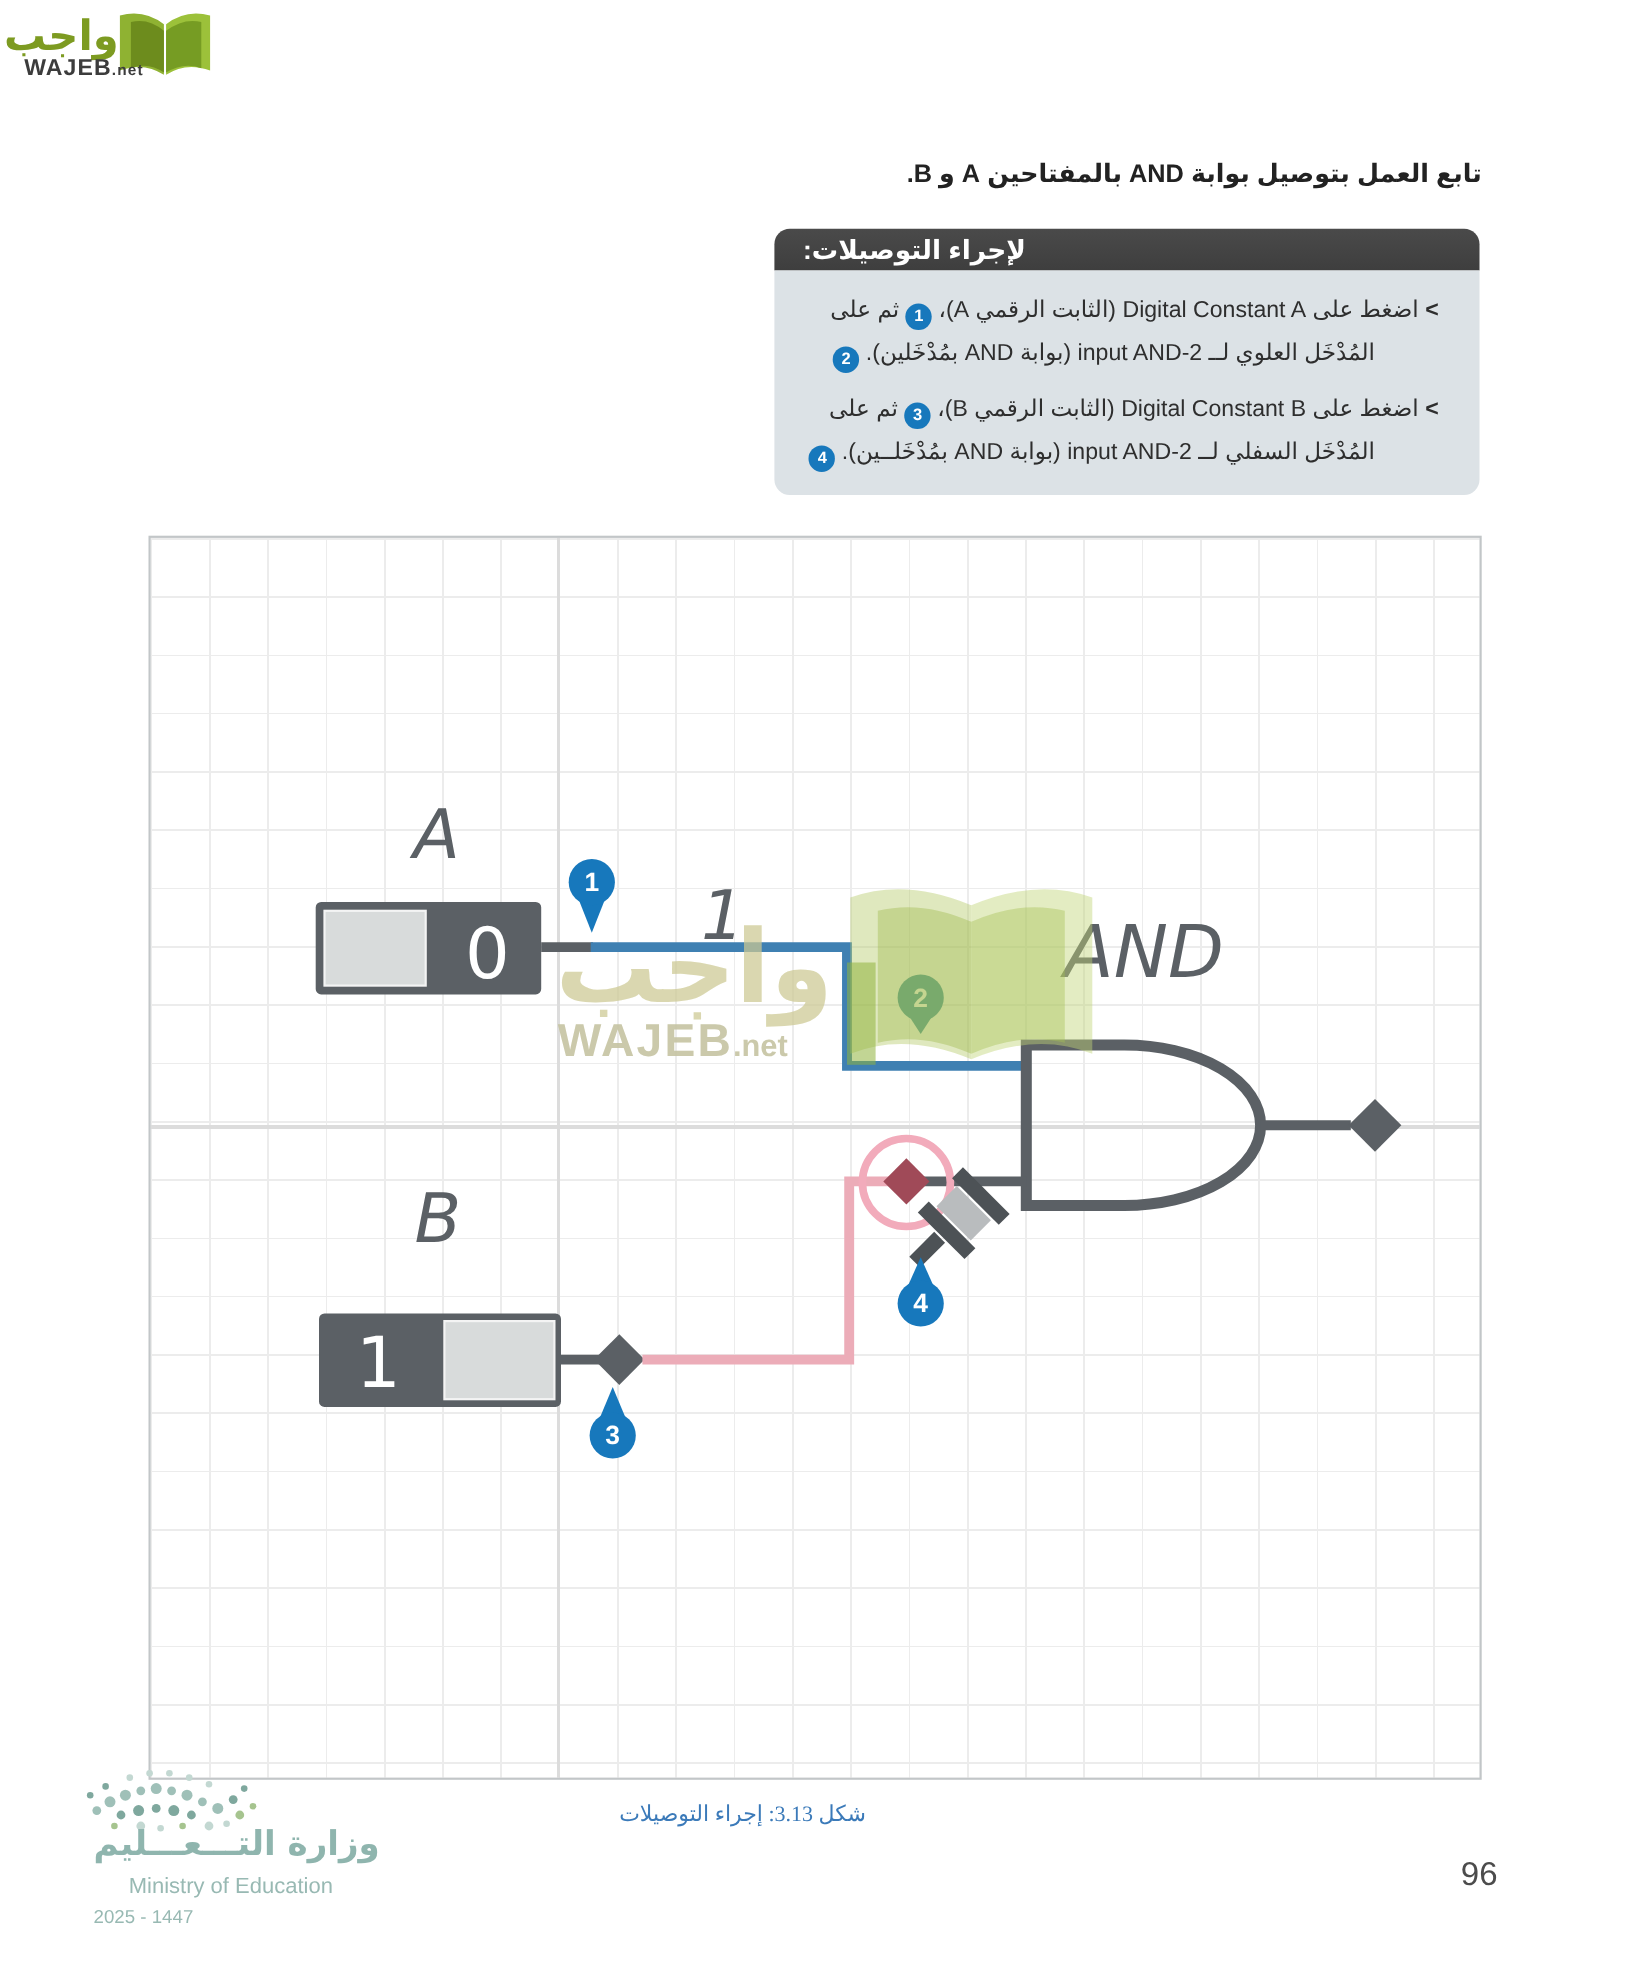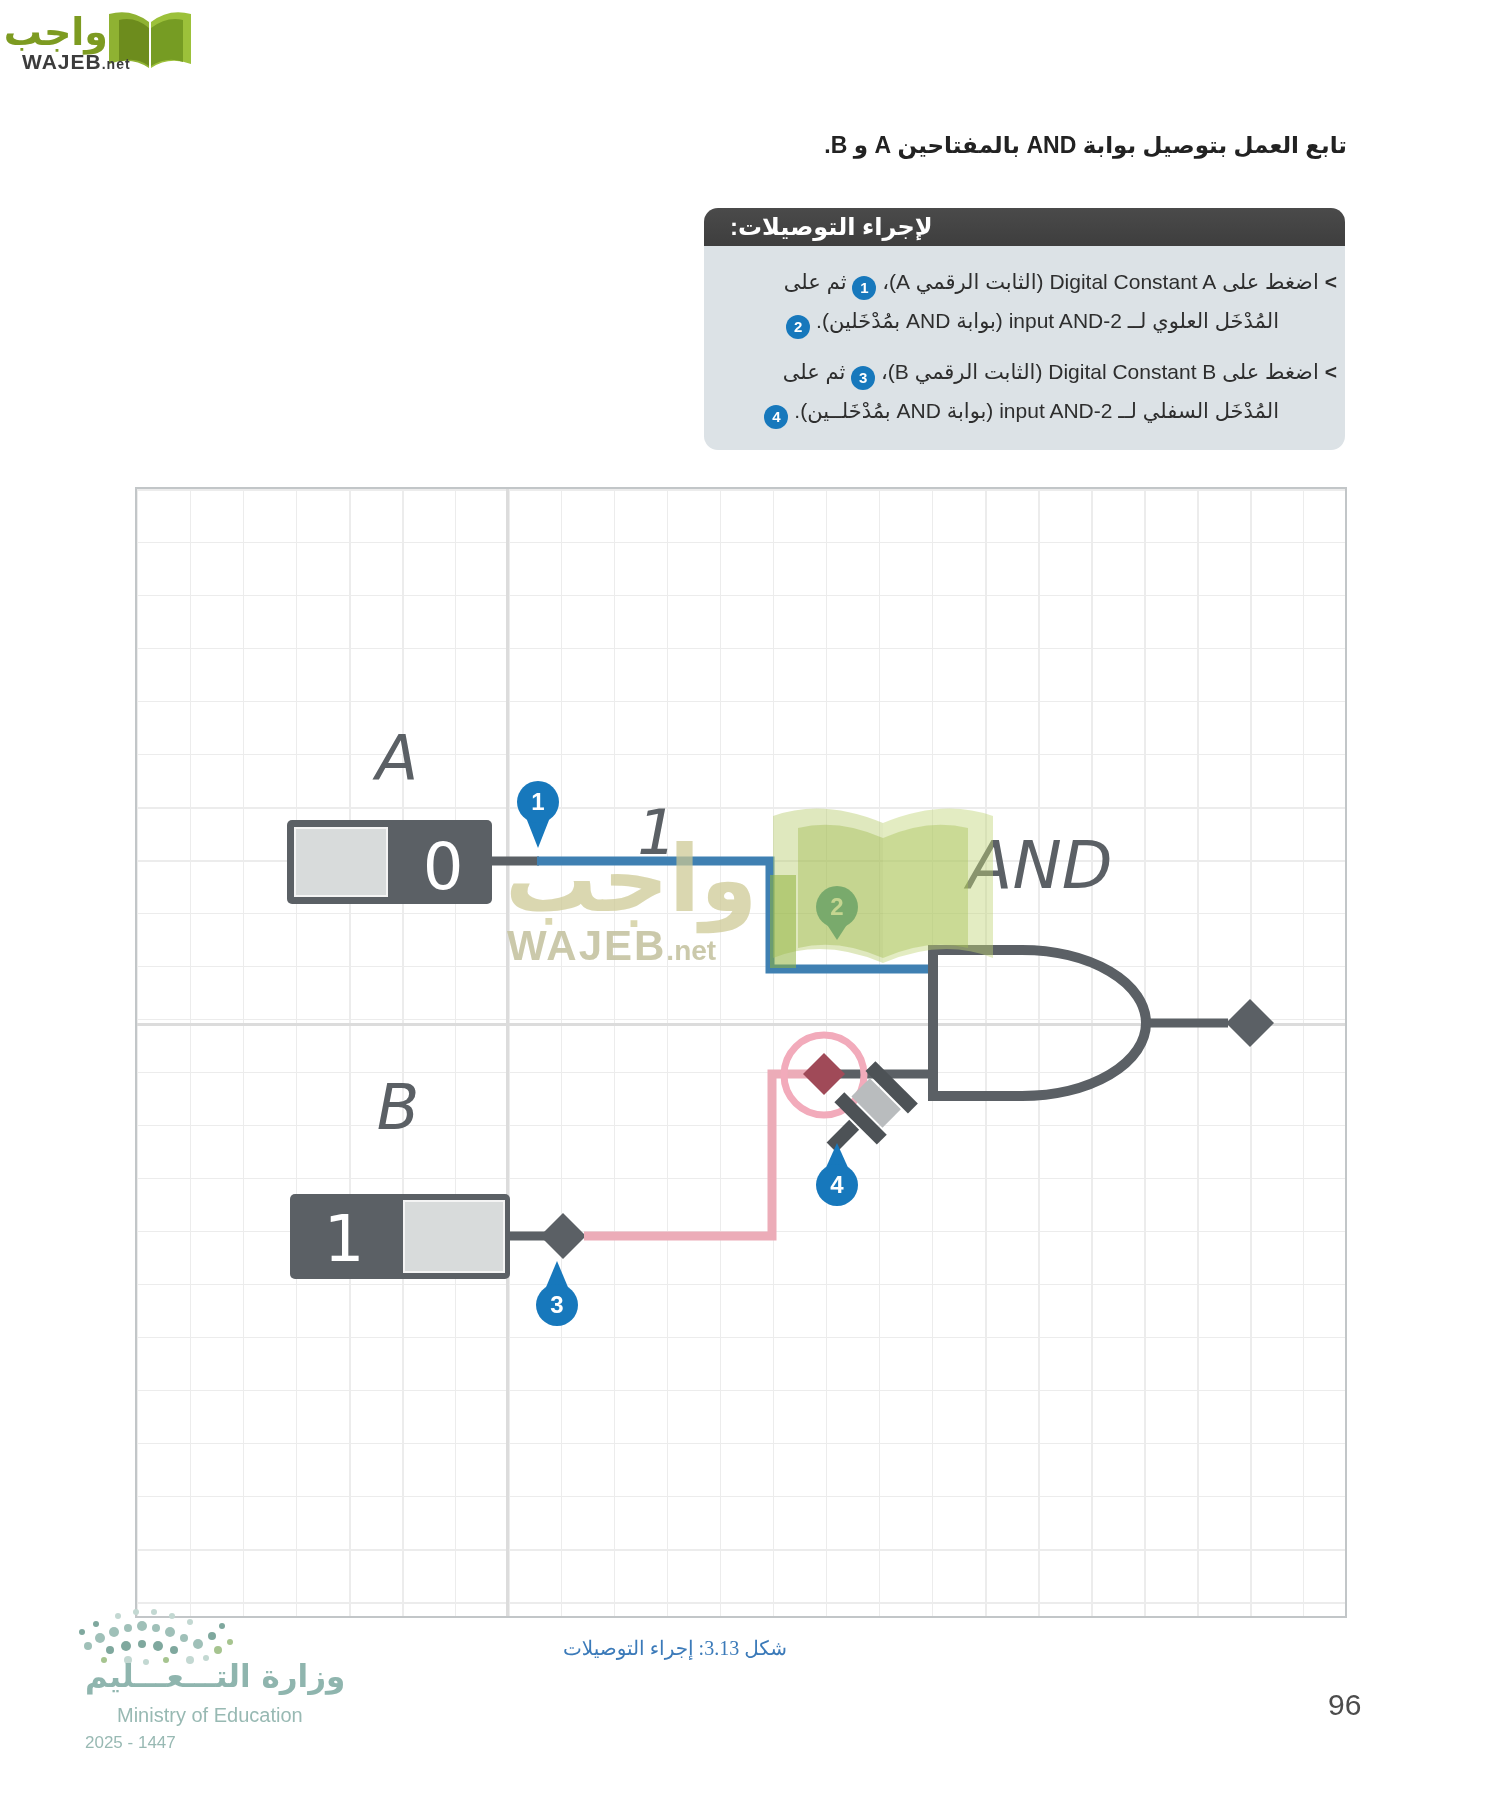--- a/index.html
+++ b/index.html
@@ -7,30 +7,30 @@
     width:1500px;height:1800px;position:relative;background:#ffffff;
     font-family:"Liberation Sans","DejaVu Sans",sans-serif;color:#2d2d2d;overflow:hidden;
   }
   
   .site-logo{position:absolute;left:10px;top:4px;width:220px;height:80px;}
   .site-logo .ar{position:absolute;right:122px;top:6px;font-size:38px;font-weight:bold;color:#7d9b21;direction:rtl;}
   .site-logo .latin{position:absolute;left:12px;top:46px;font-size:21px;font-weight:bold;color:#3c3c3c;letter-spacing:1px;}
   .site-logo .tld{font-size:14px;font-weight:bold;color:#3c3c3c;}
   .site-logo svg{position:absolute;left:93px;top:2px;}
   
-  .heading{position:absolute;top:132px;right:153px;direction:rtl;font-size:23px;font-weight:bold;color:#222;}
+  .heading{position:absolute;top:144px;right:153px;direction:rtl;font-size:23px;font-weight:bold;color:#222;}
   
   .instr{position:absolute;left:704px;top:208px;width:641px;border-radius:14px;}
   .instr-header{
     background:linear-gradient(180deg,#4a4a4a,#3e3e3e);border-radius:14px 14px 0 0;
     height:38px;display:flex;align-items:center;justify-content:flex-end;padding:0 26px;
     color:#fff;font-size:24px;font-weight:bold;direction:rtl;
   }
   .instr-body{
-    background:#dce2e6;border-radius:0 0 14px 14px;padding:16px 8px 20px 18px;
+    background:#dce2e6;border-radius:0 0 14px 14px;padding:16px 37px 20px 18px;
     direction:rtl;font-size:21px;color:#2e2e2e;line-height:39px;text-align:right;
   }
   .step{margin:0;}
   .step.gap{margin-top:12px;}
   .step.indent{padding-right:58px;}
   .bullet{direction:ltr;unicode-bidi:isolate;display:inline-block;margin-left:6px;font-weight:bold;color:#2e2e2e;}
   .nbadge{
     display:inline-flex;align-items:center;justify-content:center;vertical-align:-4px;
     width:24px;height:24px;border-radius:50%;background:#1778bc;color:#fff;
     font-size:15px;font-weight:bold;direction:ltr;

